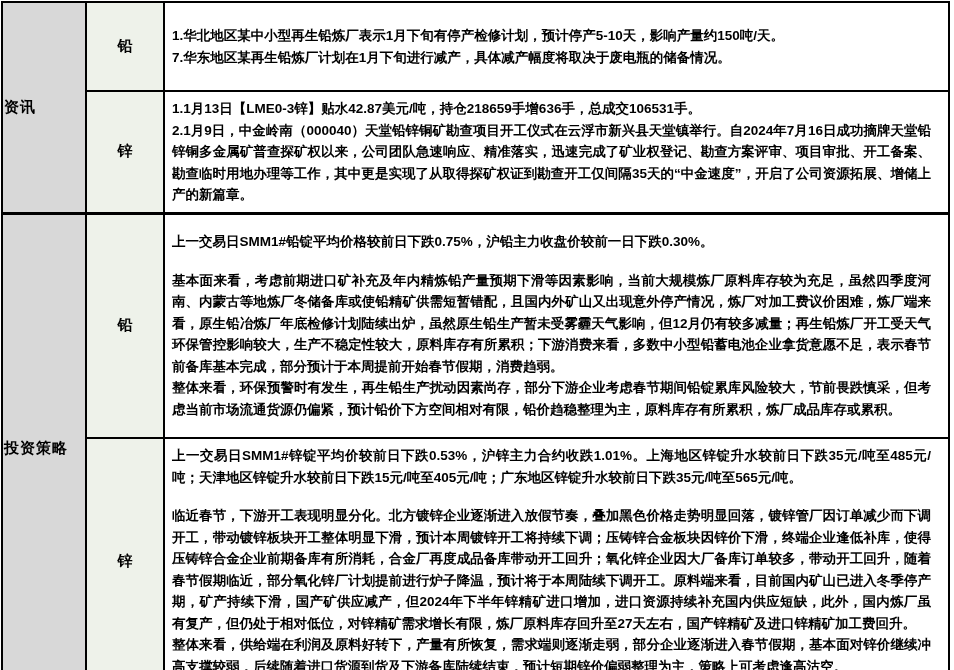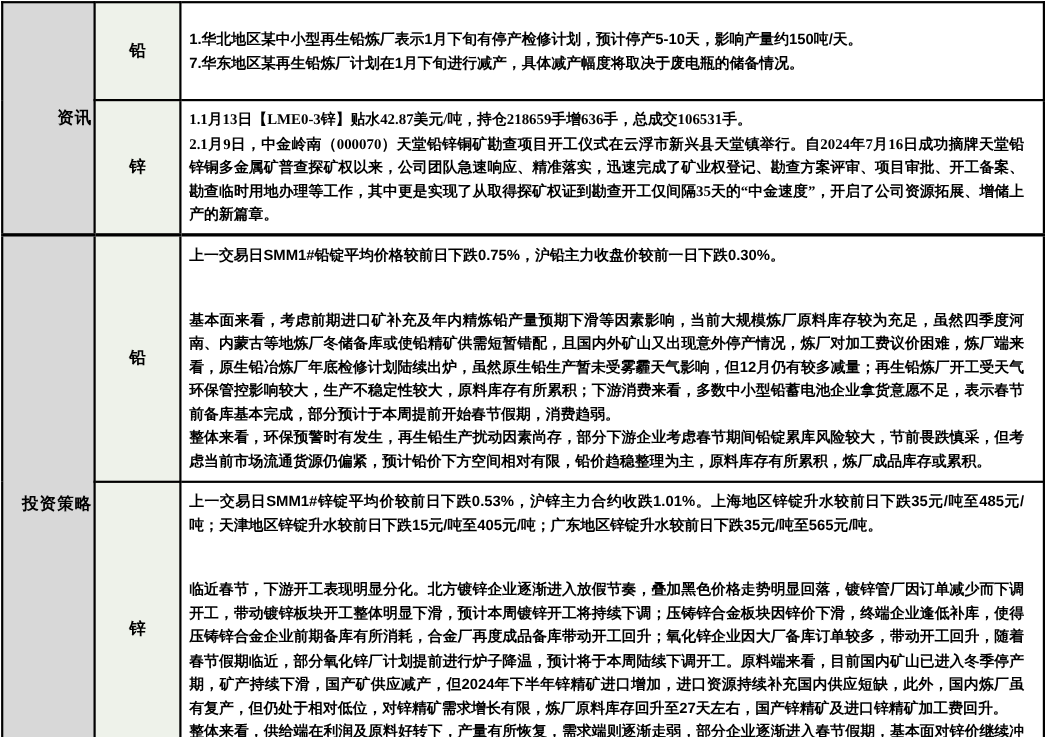--- a/index.html
+++ b/index.html
@@ -24,21 +24,21 @@
   }
   table.report td {
     border: 2px solid #000000;
     box-sizing: border-box;
     color: #000000;
   }
   
   td.section-cell {
     width: 84px;
     background: #d8d8d8;
-    text-align: right;
+    text-align: left;
     vertical-align: middle;
     font-size: 15px;
     font-weight: bold;
     letter-spacing: 1px;
   }
   
   td.metal-cell {
     width: 78px;
     background: #eef2ea;
     text-align: center;
@@ -53,29 +53,29 @@
     padding: 6px 17px 6px 7px;
     font-size: 13.5px;
     font-weight: bold;
     line-height: 21.5px;
     text-align: justify;
   }
   td.content-cell p {
     margin: 0;
   }
   td.content-cell p.gap {
-    margin-top: 37px;
+    margin-top: 17px;
   }
   
   tr.group-start td {
     border-top-width: 3px;
   }
   
   tr.r1 td { height: 89px; }
-  tr.r2 td { height: 105px; font-family: Liberation Serif, serif; }
+  tr.r2 td { height: 105px; }
   tr.r3 td { height: 225px; }
   tr.r4 td { height: 237px; }
 </style>
 </head>
 <body>
 
 <div class="page">
   <table class="report">
 
     <tbody>
@@ -84,21 +84,21 @@
       <td class="metal-cell">铅</td>
       <td class="content-cell">
         <p>1.华北地区某中小型再生铅炼厂表示1月下旬有停产检修计划，预计停产5-10天，影响产量约150吨/天。</p>
         <p>7.华东地区某再生铅炼厂计划在1月下旬进行减产，具体减产幅度将取决于废电瓶的储备情况。</p>
       </td>
     </tr>
     <tr class="r2">
       <td class="metal-cell">锌</td>
       <td class="content-cell">
         <p>1.1月13日【LME0-3锌】贴水42.87美元/吨，持仓218659手增636手，总成交106531手。</p>
-        <p>2.1月9日，中金岭南（000070）天堂铅锌铜矿勘查项目开工仪式在云浮市新兴县天堂镇举行。自2024年7月16日成功摘牌天堂铅锌铜多金属矿普查探矿权以来，公司团队急速响应、精准落实，迅速完成了矿业权登记、勘查方案评审、项目审批、开工备案、勘查临时用地办理等工作，其中更是实现了从取得探矿权证到勘查开工仅间隔35天的“中金速度”，开启了公司资源拓展、增储上产的新篇章。</p>
+        <p>2.1月9日，中金岭南（000040）天堂铅锌铜矿勘查项目开工仪式在云浮市新兴县天堂镇举行。自2024年7月16日成功摘牌天堂铅锌铜多金属矿普查探矿权以来，公司团队急速响应、精准落实，迅速完成了矿业权登记、勘查方案评审、项目审批、开工备案、勘查临时用地办理等工作，其中更是实现了从取得探矿权证到勘查开工仅间隔35天的“中金速度”，开启了公司资源拓展、增储上产的新篇章。</p>
       </td>
     </tr>
 
     <tr class="r3 group-start">
       <td class="section-cell" rowspan="2">投资策略</td>
       <td class="metal-cell">铅</td>
       <td class="content-cell">
         <p>上一交易日SMM1#铅锭平均价格较前日下跌0.75%，沪铅主力收盘价较前一日下跌0.30%。</p>
         <p class="gap">基本面来看，考虑前期进口矿补充及年内精炼铅产量预期下滑等因素影响，当前大规模炼厂原料库存较为充足，虽然四季度河南、内蒙古等地炼厂冬储备库或使铅精矿供需短暂错配，且国内外矿山又出现意外停产情况，炼厂对加工费议价困难，炼厂端来看，原生铅冶炼厂年底检修计划陆续出炉，虽然原生铅生产暂未受雾霾天气影响，但12月仍有较多减量；再生铅炼厂开工受天气环保管控影响较大，生产不稳定性较大，原料库存有所累积；下游消费来看，多数中小型铅蓄电池企业拿货意愿不足，表示春节前备库基本完成，部分预计于本周提前开始春节假期，消费趋弱。</p>
         <p>整体来看，环保预警时有发生，再生铅生产扰动因素尚存，部分下游企业考虑春节期间铅锭累库风险较大，节前畏跌慎采，但考虑当前市场流通货源仍偏紧，预计铅价下方空间相对有限，铅价趋稳整理为主，原料库存有所累积，炼厂成品库存或累积。</p>

